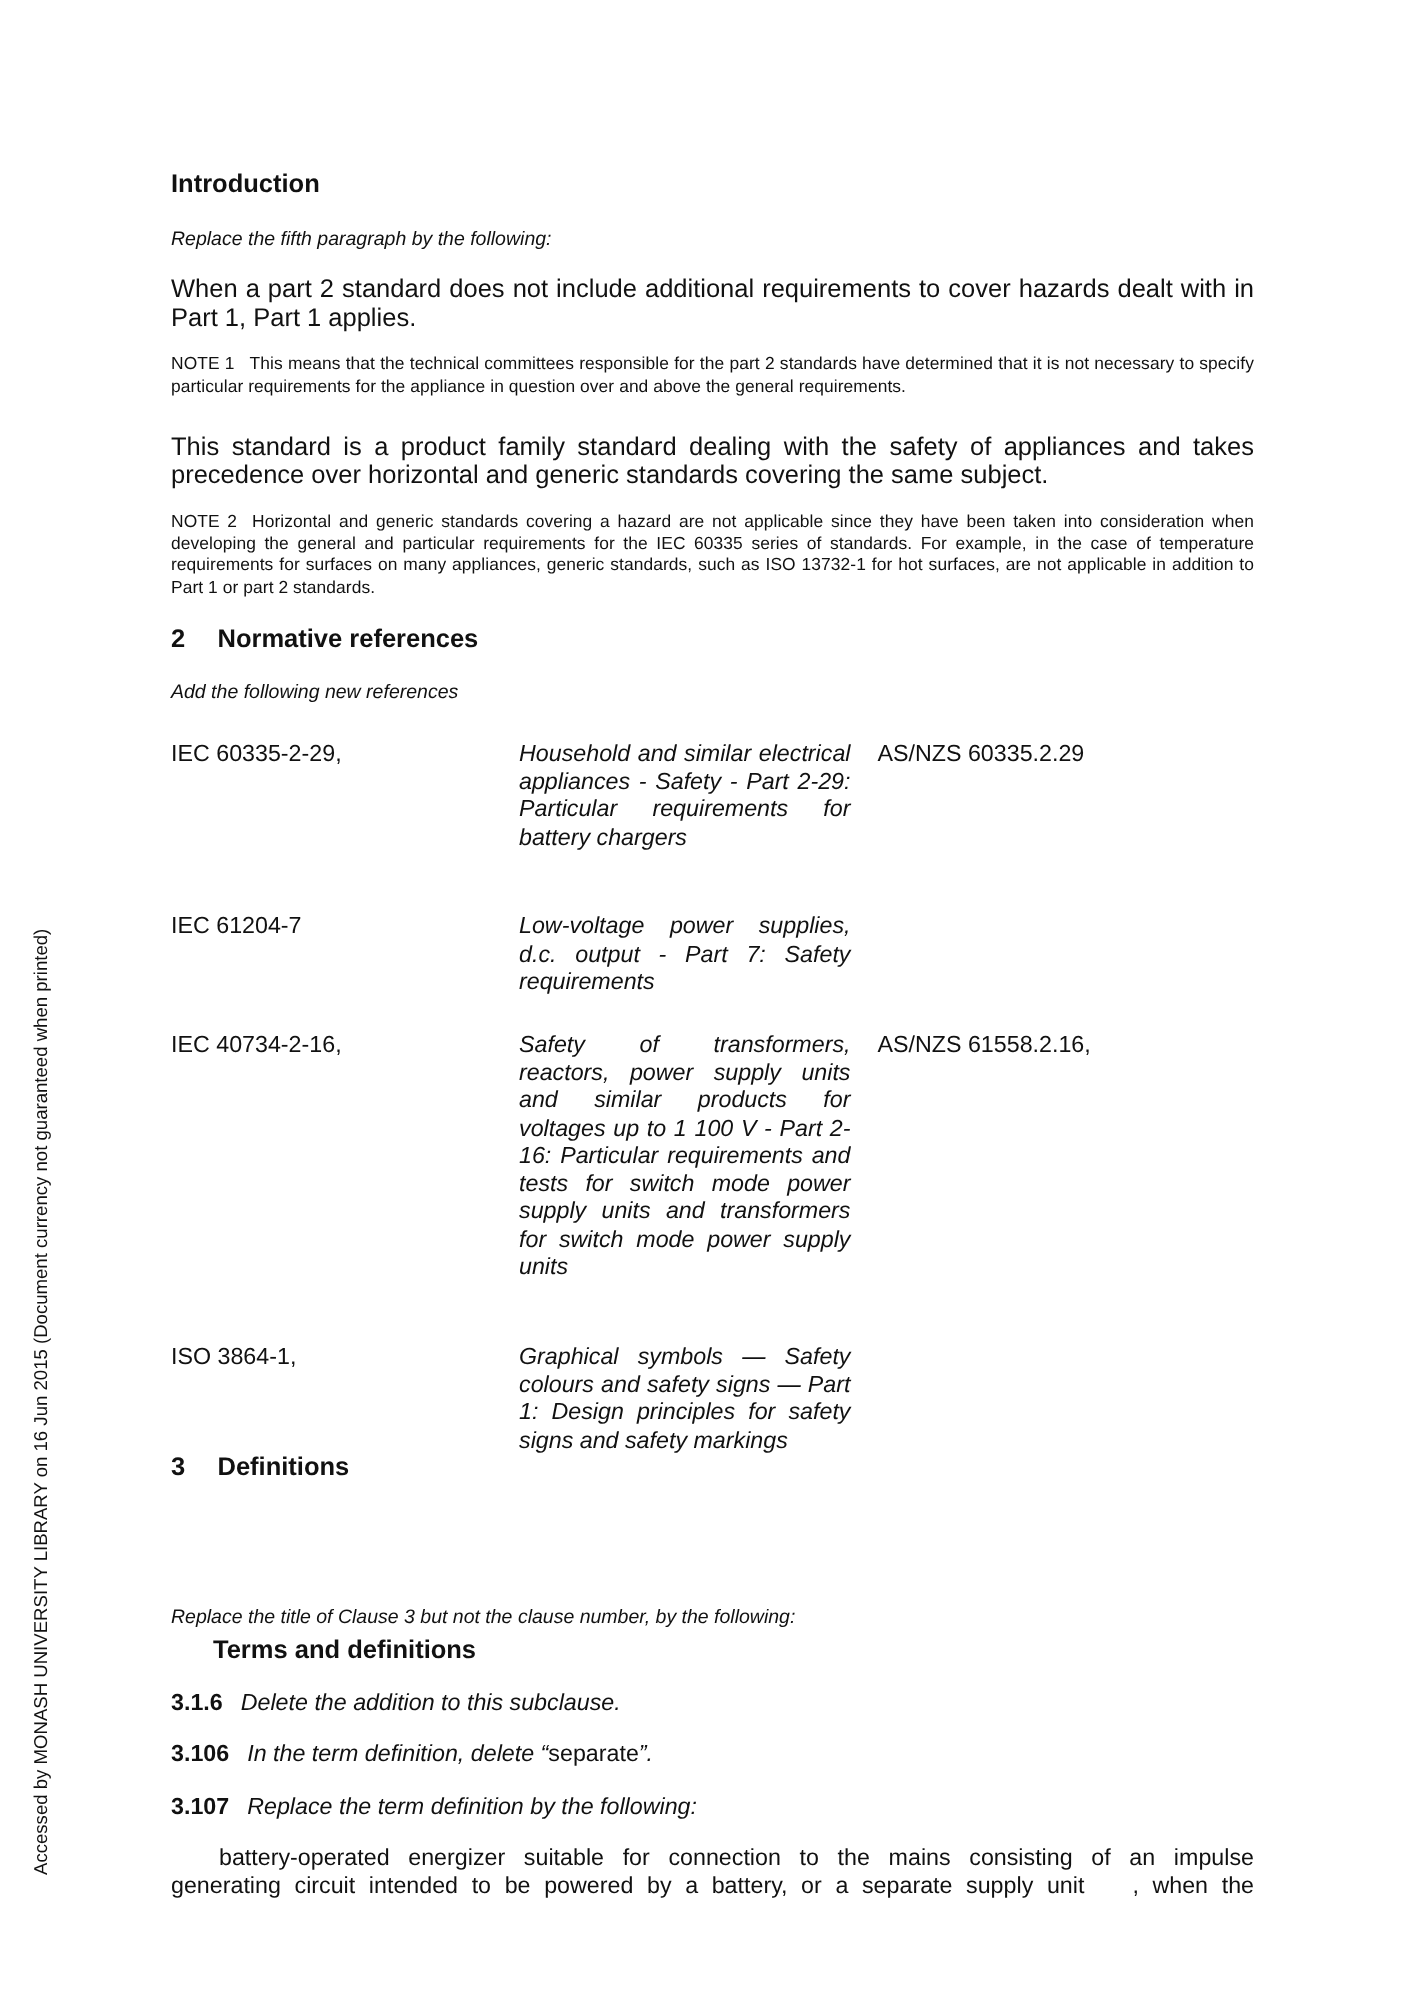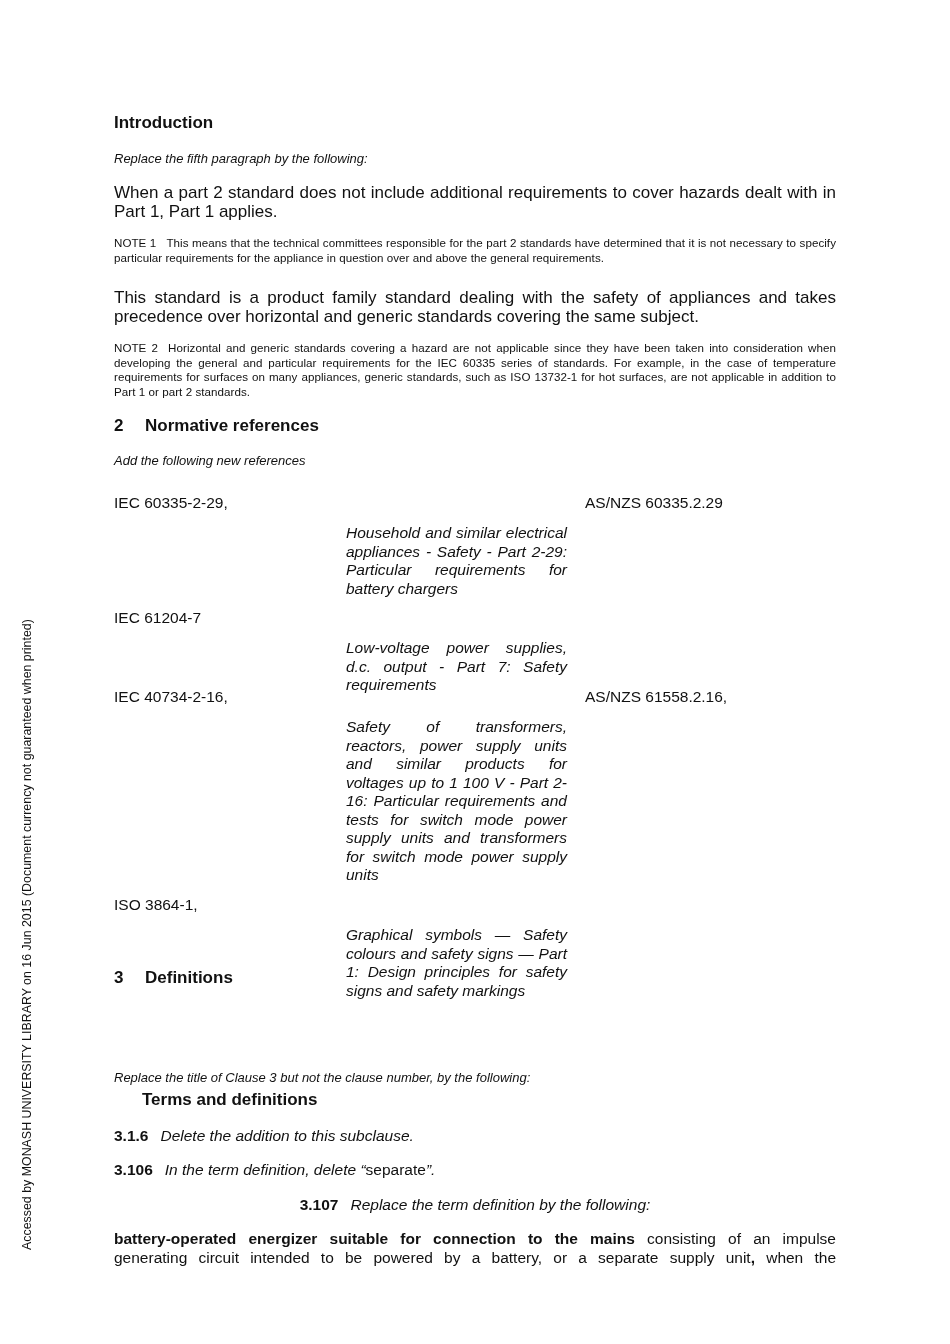--- a/index.html
+++ b/index.html
@@ -10,27 +10,27 @@
     .page { position: absolute; left: 114px; top: 0; width: 722px; }
     .abs { position: absolute; left: 0; width: 722px; }
     .h { font-weight: bold; font-size: 17px; line-height: 20px; }
     .h .num { display: inline-block; width: 31px; }
     .instr { font-style: italic; font-size: 13px; line-height: 19px; }
     .body { font-size: 17px; line-height: 19px; text-align: justify; text-align-last: left; }
     .note { font-size: 11.6px; line-height: 14.6px; text-align: justify; text-align-last: left; letter-spacing: 0.05px; }
     .note .tag { margin-right: 10px; }
     .ref { position: absolute; left: 0; width: 722px; font-size: 15.5px; line-height: 18.5px; }
     .ref .c1 { position: absolute; left: 0; top: 0; width: 220px; }
-    .ref .c2 { position: absolute; left: 232px; top: 0; width: 221px; font-style: italic; text-align: justify; text-align-last: left; margin-top: 30px; }
+    .ref .c2 { position: absolute; left: 232px; top: 0; width: 221px; font-style: italic; text-align: justify; text-align-last: left; }
     .ref .c3 { position: absolute; left: 471px; top: 0; width: 250px; }
     .clause { font-size: 15.5px; line-height: 19px; }
     .clause b { font-weight: bold; margin-right: 12px; }
     .clause i { font-style: italic; }
     .def { font-size: 15.5px; line-height: 19px; text-align: justify; text-align-last: justify; }
-    .def b { font-weight: bold; }
+    .def b { font-weight: normal; margin-left: 32px; }
     .sidebar {
       position: absolute; left: 20px; top: 1250px;
       transform-origin: 0 0; transform: rotate(-90deg);
       font-size: 12.4px; line-height: 14px; white-space: nowrap; color: #111111;
       width: 652px;
     }
   </style>
 </head>
 <body>
 
@@ -93,21 +93,21 @@
   <div class="abs h" style="top:1090px;margin-left:28px;">Terms and definitions</div>
 
   <div class="abs clause" style="top:1126px;">
     <b>3.1.6</b><i>Delete the addition to this subclause.</i>
   </div>
 
   <div class="abs clause" style="top:1160px;">
     <b>3.106</b><i>In the term definition, delete “</i><span>separate</span><i>”.</i>
   </div>
 
-  <div class="abs clause" style="top:1195px;text-align:center;">
+  <div class="abs clause" style="top:1195px;">
     <b>3.107</b><i>Replace the term definition by the following:</i>
   </div>
 
   <div class="abs def" style="top:1229px;">
     <b>battery-operated energizer suitable for connection to the mains</b><span> consisting of an impulse</span>
   </div>
   <div class="abs def" style="top:1248px;">
     <span>generating circuit intended to be powered by a battery, or a separate supply unit</span><b>,</b><span> when the</span>
   </div>
 

